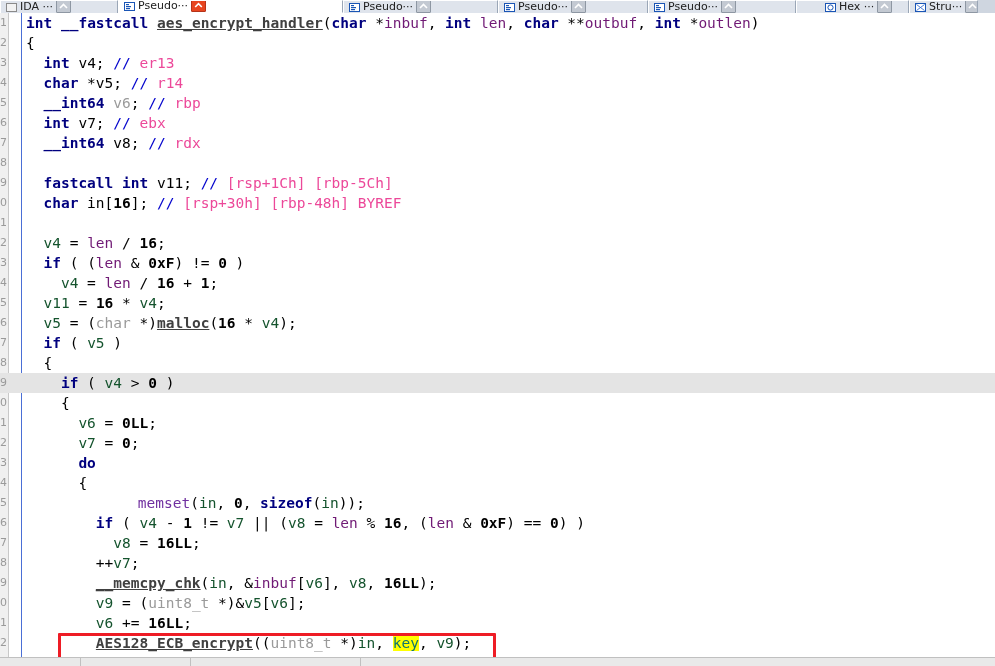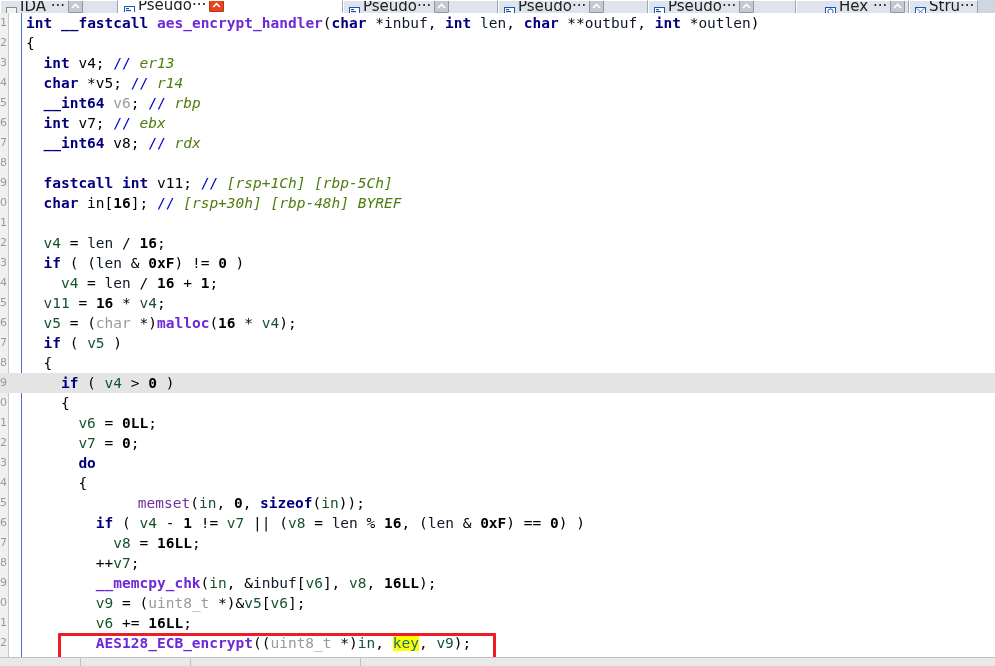--- a/index.html
+++ b/index.html
@@ -33,21 +33,21 @@
     box-sizing: border-box;
     display: flex;
     align-items: center;
     gap: 3px;
     padding: 0 5px;
     background: #dfe4ec;
     border-left: 1px solid #ffffff;
     border-right: 1px solid #9aa6b6;
     border-top: 1px solid #ffffff;
     font-family: "DejaVu Sans", "Liberation Sans", sans-serif;
-    font-size: 15px;
+    font-size: 11px;
     color: #202020;
     white-space: nowrap;
     overflow: hidden;
   }
   .tab.active {
     background: #ffffff;
     border-bottom: 1px solid #ffffff;
   }
   .tab-label {
     line-height: 11px;
@@ -128,24 +128,24 @@
     color: #9a9a9a;
     font-family: "DejaVu Sans", "Liberation Sans", sans-serif;
     overflow: hidden;
     direction: rtl;
   }
 
   
   .kw   { color: #00007f; font-weight: bold; }                      
   .num  { color: #000000; font-weight: bold; }   
   .lv   { color: #14532d; }                      
-  .arg  { color: #0f172a; }                      
+  .arg  { color: #701a75; }                      
   .cmt  { color: #0000cc; }                      
-  .cmtx { color: #4d7c0f; font-style: italic; }                      
-  .fn   { color: #6d28d9; font-weight: bold; }   
+  .cmtx { color: #ec4899; }                      
+  .fn   { color: #404040; font-weight: bold; text-decoration: underline; }   
   .fnp  { color: #7030a0; padding-left: 42px; }                      
   .typ  { color: #9a9a9a; }                      
   .hlk  { background: #ffff00; color: #0f766e; } 
 
   
   .redbox {
     position: absolute;
     border: 3px solid #ee1c25;
     border-radius: 1px;
     pointer-events: none;

